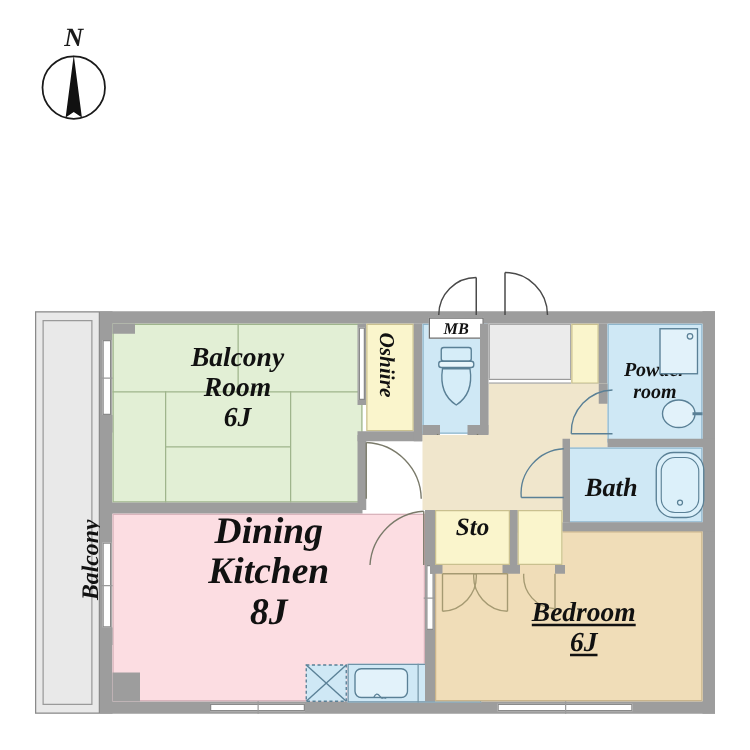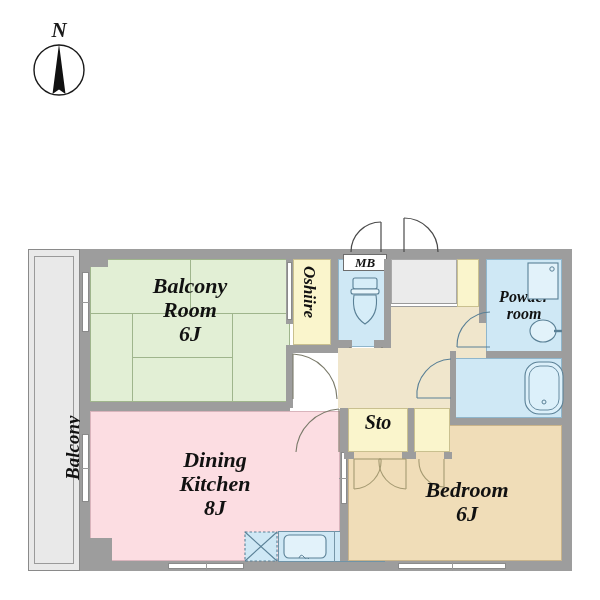--- a/index.html
+++ b/index.html
@@ -199,36 +199,37 @@
     <line x1="26" y1="13" x2="34" y2="13" stroke="#5a8096" stroke-width="2.4"></line>
   </svg>
   <div class="rect wall" style="left:486px; top:351px; width:86px; height:7px;"></div>
   <div class="rect wall" style="left:479px; top:307px; width:7px; height:16px;"></div>
   <svg class="door-arc" style="left:455px; top:311px;" width="36" height="40" viewBox="0 0 36 40">
     <path d="M35 1 A34 34 0 0 0 2 36" fill="none" stroke="#5a8096" stroke-width="1.1"></path>
     <line x1="2" y1="36" x2="35" y2="36" stroke="#5a8096" stroke-width="1.1"></line>
   </svg>
 
   <div class="rect" style="left:455px; top:358px; width:107px; height:60px; background:#cfe8f5; border:1px solid #8fb6cc;"></div>
+  <div class="room-label" style="left:455px; top:379px; width:68px; font-size:21px;">Bath</div>
   <svg class="door-arc" style="left:523px; top:360px;" width="42" height="56" viewBox="0 0 42 56">
     <rect x="2" y="2" width="38" height="52" rx="14" fill="#dcf0fa" stroke="#5a8096" stroke-width="1.1"></rect>
     <rect x="6" y="6" width="30" height="44" rx="11" fill="none" stroke="#5a8096" stroke-width="0.9"></rect>
     <circle cx="21" cy="42" r="2" fill="none" stroke="#5a8096" stroke-width="1"></circle>
   </svg>
   <div class="rect wall" style="left:450px; top:351px; width:6px; height:67px;"></div>
   <div class="rect wall" style="left:450px; top:418px; width:122px; height:7px;"></div>
   <svg class="door-arc" style="left:414px; top:358px;" width="38" height="44" viewBox="0 0 38 44">
     <path d="M37 1 A36 36 0 0 0 3 40" fill="none" stroke="#5a8096" stroke-width="1.1"></path>
     <line x1="3" y1="40" x2="37" y2="40" stroke="#5a8096" stroke-width="1.1"></line>
   </svg>
 
   <div class="rect" style="left:90px; top:411px; width:250px; height:150px; background:#fcdde2; border:1px solid #d9b4bc;"></div>
 
   <div class="rect wall" style="left:90px; top:538px; width:22px; height:23px;"></div>
-  <div class="room-label" style="left:135px; top:448px; width:160px; font-size:22px;">Dining
+  <div class="room-label" style="left:135px; top:409px; width:160px; font-size:30px;">Dining
 Kitchen
 8J</div>
 
   <div class="win" style="left:82px; top:434px; width:7px; height:68px;"></div>
   <div class="thin-line" style="left:80px; top:468px; width:10px; height:1px;"></div>
   <div class="rect wall" style="left:80px; top:502px; width:10px; height:14px;"></div>
 
   <svg class="door-arc" style="left:244px; top:531px;" width="34" height="31" viewBox="0 0 34 31">
     <rect x="1" y="1" width="32" height="29" fill="#cfe8f5" stroke="#5a8096" stroke-width="1.1" stroke-dasharray="2.5,2"></rect>
     <line x1="1" y1="1" x2="33" y2="30" stroke="#5a8096" stroke-width="1.1"></line>
@@ -299,21 +300,21 @@
   <svg class="door-arc" style="left:378px; top:458px;" width="30" height="34" viewBox="0 0 30 34">
     <path d="M1 1 A28 28 0 0 0 28 31" fill="none" stroke="#a59a72" stroke-width="1.1"></path>
     <line x1="28" y1="1" x2="28" y2="31" stroke="#a59a72" stroke-width="1.1"></line>
     <line x1="1" y1="1" x2="28" y2="1" stroke="#a59a72" stroke-width="1.1"></line>
   </svg>
   <svg class="door-arc" style="left:418px; top:458px;" width="28" height="32" viewBox="0 0 28 32">
     <path d="M1 1 A26 26 0 0 0 26 29" fill="none" stroke="#a59a72" stroke-width="1.1"></path>
     <line x1="26" y1="1" x2="26" y2="29" stroke="#a59a72" stroke-width="1.1"></line>
   </svg>
 
-  <div class="room-label" style="left:392px; top:478px; width:150px; font-size:22px;">Bedroom
+  <div class="room-label" style="left:392px; top:478px; width:150px; font-size:22px;text-decoration:underline;">Bedroom
 6J</div>
 
   <div class="win" style="left:398px; top:563px; width:108px; height:6px;"></div>
   <div class="thin-line" style="left:452px; top:561px; width:1px; height:10px;"></div>
 
   <div class="rect wall" style="left:450px; top:418px; width:122px; height:7px;"></div>
 
 </div>
 
 </body></html>

